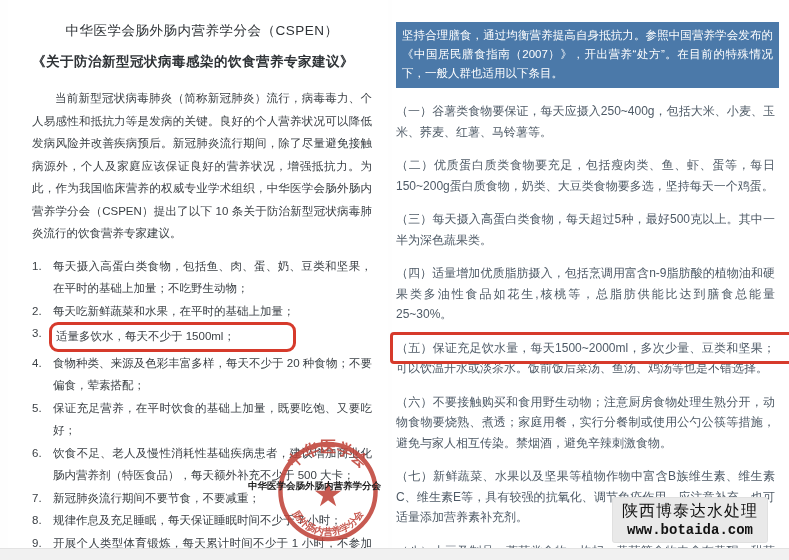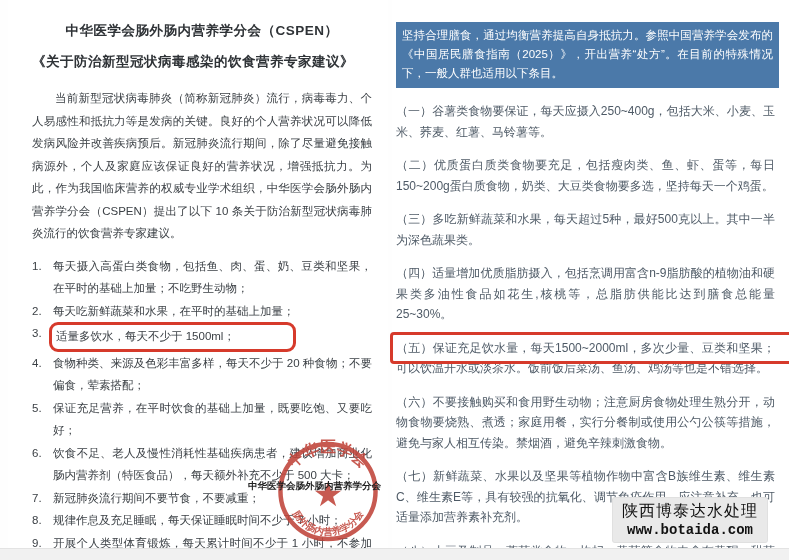--- a/index.html
+++ b/index.html
@@ -10,21 +10,21 @@
     position: relative;
   }
   .canvas { position: absolute; inset: 0; background: #fefefe; }
 
   
   .page-left {
     position: absolute; left: 8px; top: 0; width: 380px; height: 548px;
     background: #fff; padding: 18px 16px 0 24px; overflow: visible;
   }
   .title1 {
-    text-align: center; font-size: 13.5px; font-weight: bold; color: #2f3337;
+    text-align: center; font-size: 13.5px; font-weight: normal; color: #2f3337;
     margin-top: 4px; letter-spacing: 0.5px;
   }
   .title2 {
     text-align: left; font-size: 13.5px; font-weight: bold; color: #2f3337;
     margin-top: 13px; letter-spacing: 0.5px;
   }
   .intro {
     margin-top: 16px; font-size: 11.5px; color: #3c4146; line-height: 22.5px;
     text-indent: 2em; text-align: justify;
   }
@@ -146,24 +146,24 @@
         </text>
         <text font-size="13" font-weight="bold" fill="#c0443a">
           <textPath href="#arcBottom" startOffset="50%" text-anchor="middle">肠外肠内营养学分会</textPath>
         </text>
       </svg>
       <div class="signature">中华医学会肠外肠内营养学分会</div>
     </div>
   </div>
 
   <div class="page-right">
-    <div class="note">坚持合理膳食，通过均衡营养提高自身抵抗力。参照中国营养学会发布的《中国居民膳食指南（2025）》，开出营养“处方”。在目前的特殊情况下，一般人群也适用以下条目。</div>
+    <div class="note">坚持合理膳食，通过均衡营养提高自身抵抗力。参照中国营养学会发布的《中国居民膳食指南（2007）》，开出营养“处方”。在目前的特殊情况下，一般人群也适用以下条目。</div>
     <p class="ritem">（一）谷薯类食物要保证，每天应摄入250~400g，包括大米、小麦、玉米、荞麦、红薯、马铃薯等。</p>
     <p class="ritem">（二）优质蛋白质类食物要充足，包括瘦肉类、鱼、虾、蛋等，每日150~200g蛋白质食物，奶类、大豆类食物要多选，坚持每天一个鸡蛋。</p>
-    <p class="ritem">（三）多吃新鲜蔬菜和水果，每天超过5种，最好500克以上。其中一半为深色蔬果类。</p>
+    <p class="ritem">（三）每天摄入高蛋白类食物，每天超过5种，最好500克以上。其中一半为深色蔬果类。</p>
     <p class="ritem">（四）适量增加优质脂肪摄入，包括烹调用富含n-9脂肪酸的植物油和硬果类多油性食品如花生,核桃等，总脂肪供能比达到膳食总能量25~30%。</p>
     <p class="ritem">
       <span>（五）保证充足饮水量，每天1500~2000ml，多次少量、豆类和坚果；可以饮温开水或淡茶水。饭前饭后菜汤、鱼汤、鸡汤等也是不错选择。</span>
       <span class="red-overlay"></span>
     </p>
     <p class="ritem">（六）不要接触购买和食用野生动物；注意厨房食物处理生熟分开，动物食物要烧熟、煮透；家庭用餐，实行分餐制或使用公勺公筷等措施，避免与家人相互传染。禁烟酒，避免辛辣刺激食物。</p>
     <p class="ritem">（七）新鲜蔬菜、水果以及坚果等植物作物中富含B族维生素、维生素C、维生素E等，具有较强的抗氧化、调节免疫作用，应注意补充。也可适量添加营养素补充剂。</p>
     <p class="ritem">（八）大豆及制品、蘑菇类食物、枸杞、黄芪等食物中含有黄酮、甜菜碱等抗氧化物质，瘦牛、羊肉中含有丰富的蛋白质、左旋肉碱都有助于增强抵抗力。</p>
 
   </div>

